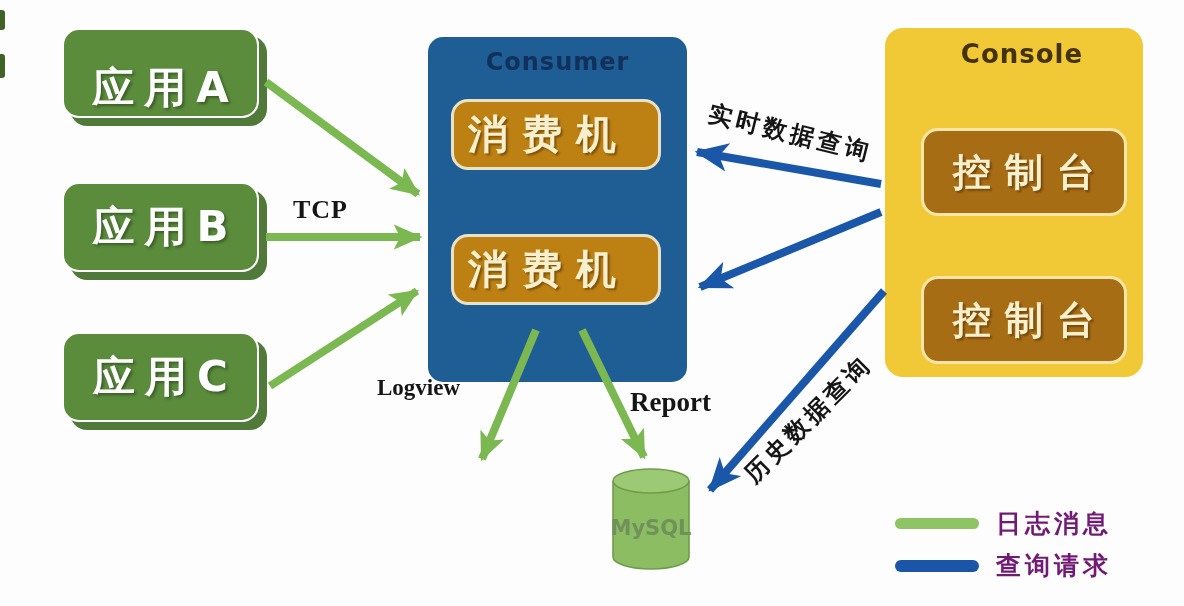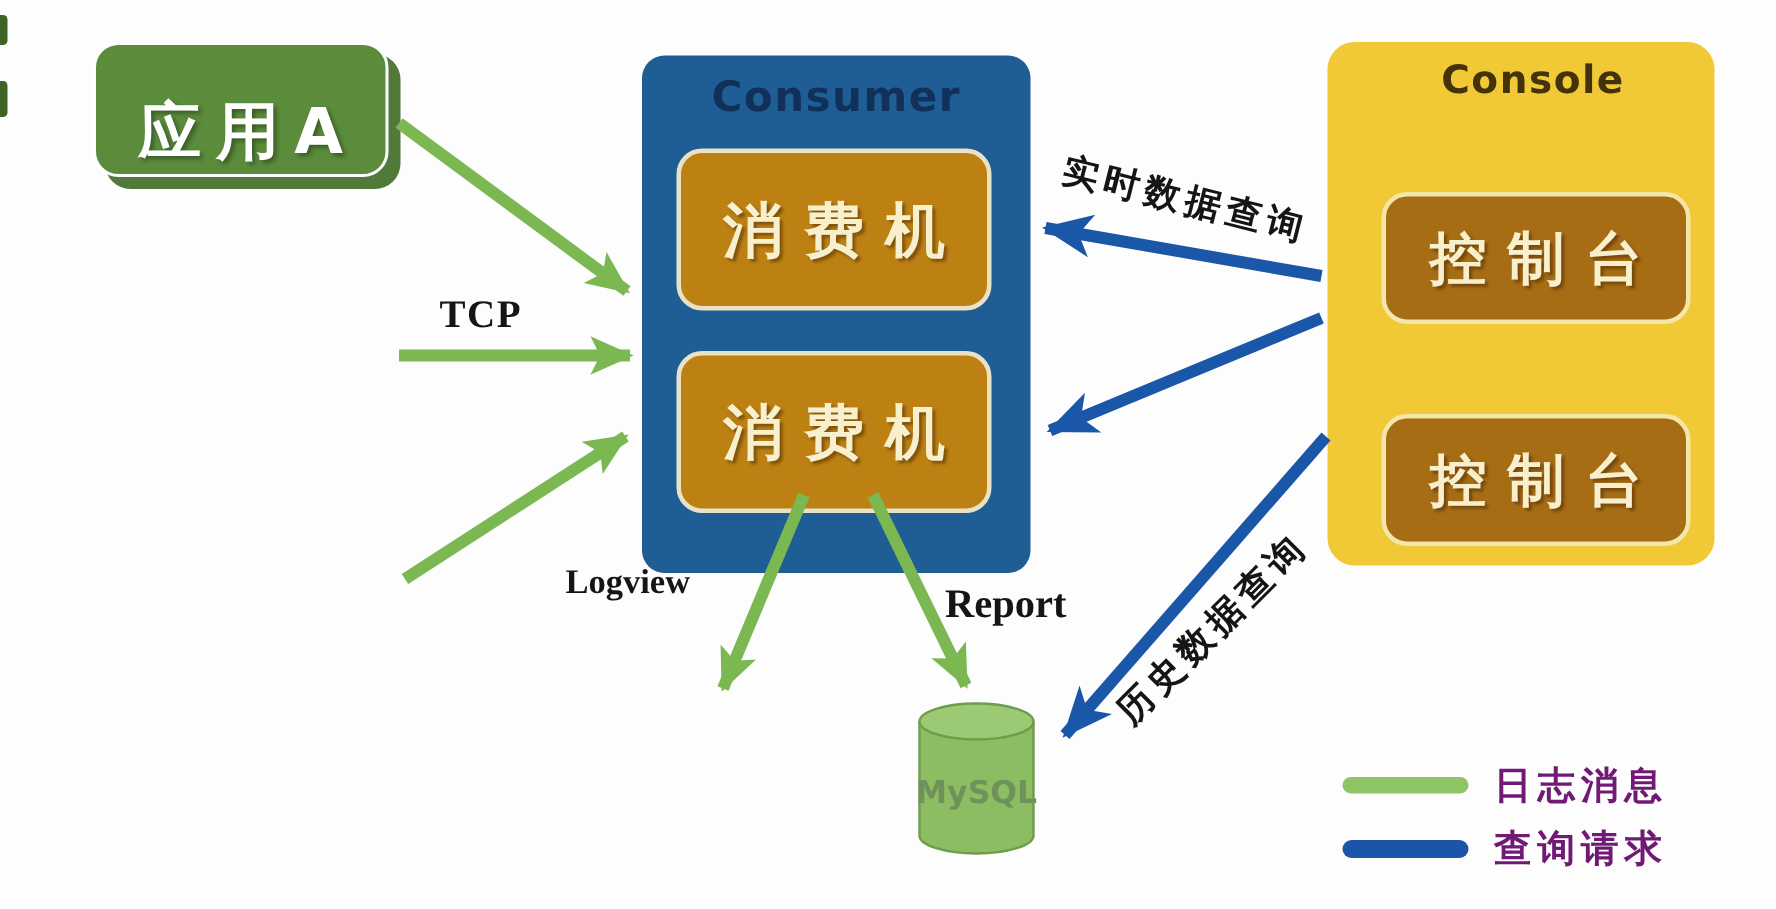--- a/index.html
+++ b/index.html
@@ -28,27 +28,27 @@
   .app-a { top:28px;align-items:flex-end; }
   .app-b { top:182px; }
   .app-c { top:332px; }
 
   
   .consumer-box {
     position:absolute; left:428px; top:37px; width:259px; height:345px;
     background:#1e5e95; border-radius:15px; z-index:1;
   }
   .consumer-title {
-    text-align:center; padding-top:11px; font-size:28px; font-weight:bold;
+    text-align:center; padding-top:11px; font-size:24px; font-weight:bold;
     color:#11305a; letter-spacing:1px;
   }
   .machine {
-    position:absolute; left:23px; width:210px; height:108px;
+    position:absolute; left:23px; width:210px; height:71px;
     background:#bd8113; border:3px solid #e9e2c6; border-radius:17px;
-    display:flex; align-items:center; justify-content:center;
+    display:flex; align-items:center; justify-content:flex-start;
     color:#f8f0cd; font-size:40px; font-weight:bold; letter-spacing:14px; text-indent:14px;
     text-shadow:2px 2px 2px rgba(70,35,0,0.5);
   }
   .machine-1 { top:62px; }
   .machine-2 { top:197px; }
 
   
   .console-box {
     position:absolute; left:885px; top:28px; width:258px; height:349px;
     background:#f1c937; border-radius:18px; z-index:1;
@@ -110,20 +110,26 @@
 <body>
 
 <div class="canvas">
 
   <div class="sliver s1"></div>
   <div class="sliver s2"></div>
 
   <div class="app-node app-a">
     <span>应用A</span>
   </div>
+  <div class="app-node app-b">
+    <span>应用B</span>
+  </div>
+  <div class="app-node app-c">
+    <span>应用C</span>
+  </div>
 
   <div class="consumer-box">
     <div class="consumer-title">Consumer</div>
     <div class="machine machine-1">
       <span>消费机</span>
     </div>
     <div class="machine machine-2">
       <span>消费机</span>
     </div>
   </div>

